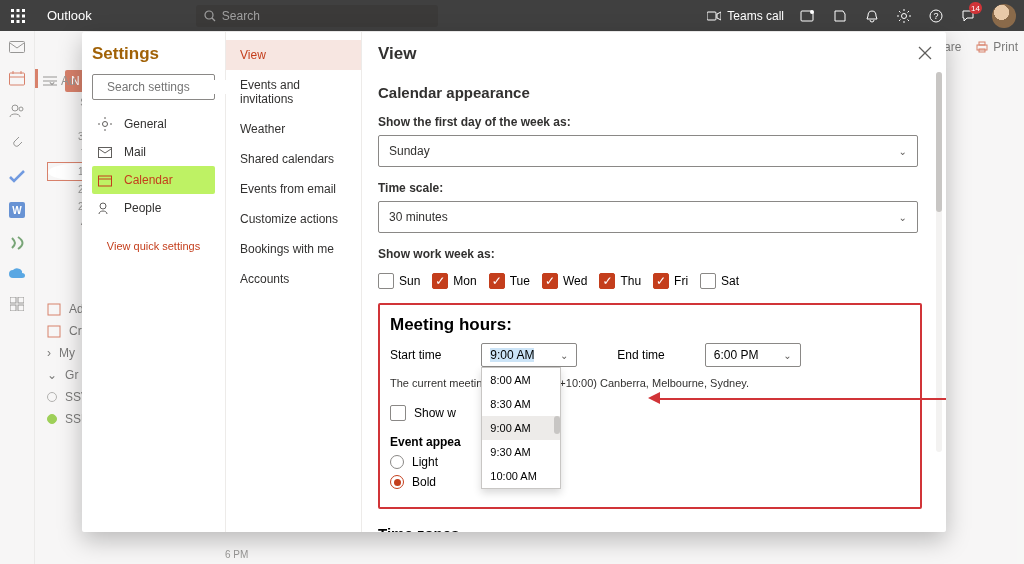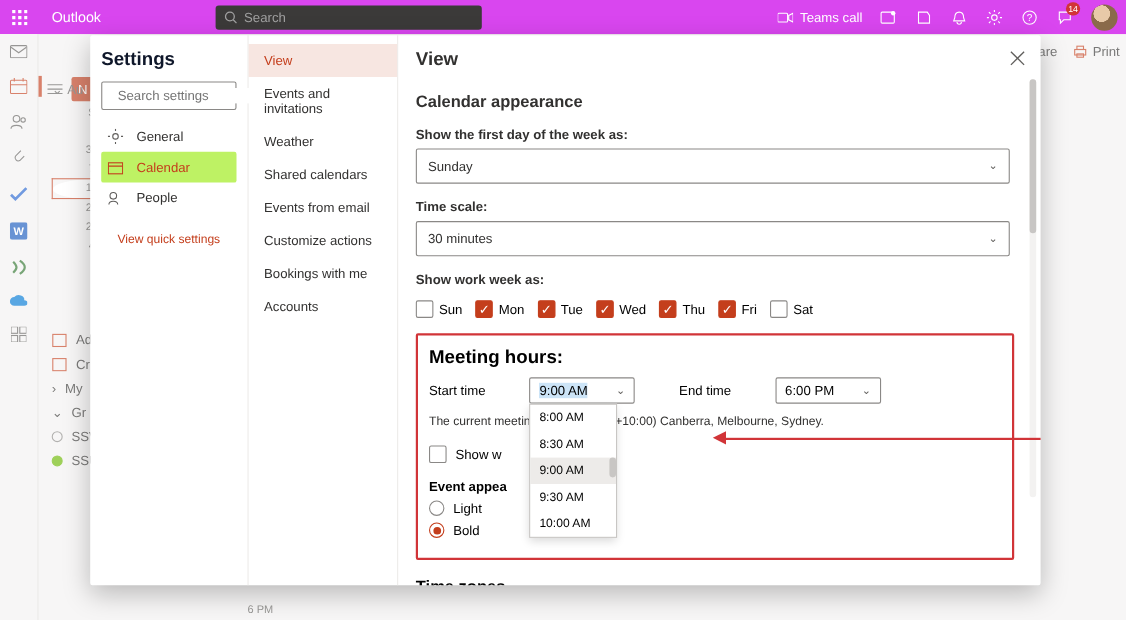--- a/index.html
+++ b/index.html
@@ -1,19 +1,19 @@
 <!DOCTYPE html>
 <html><head>
 <meta charset="utf-8">
 <style>
 * { margin: 0; padding: 0; box-sizing: border-box; font-family: "Segoe UI", Arial, sans-serif; }
 body { width: 1024px; height: 564px; overflow: hidden; background: #f3f2f1; position: relative; }
 
 
-.topbar { height: 31px; background: #d946ef; display: flex; align-items: center; color: #fff; font-size: 13px; }
+.topbar { height: 31px; background: #404040; display: flex; align-items: center; color: #fff; font-size: 13px; }
 .topbar .waffle { width: 35px; display: flex; align-items: center; justify-content: center; }
 .topbar .appname { padding: 0 12px; font-weight: 400; }
 .topbar .search-wrap { margin-left: 92px; width: 242px; height: 22px; background: #3b3a39; border-radius: 3px; display: flex; align-items: center; padding: 0 8px; color: #a0a0a0; font-size: 12px; }
 .topbar .search-wrap svg { margin-right: 6px; }
 .topbar .spacer { flex: 1; }
 .topbar .tb-icon { width: 32px; height: 31px; display: flex; align-items: center; justify-content: center; position: relative; }
 .topbar .teams-call { padding: 0 8px; font-size: 12px; display: flex; align-items: center; gap: 6px; }
 .badge { position: absolute; top: 2px; right: 2px; background: #d13438; color: #fff; font-size: 8px; border-radius: 7px; min-width: 12px; height: 12px; display: flex; align-items: center; justify-content: center; padding: 0 2px; }
 .avatar { width: 24px; height: 24px; border-radius: 50%; background: radial-gradient(circle at 40% 35%, #e8c9a8 0 35%, #8a6a4a 36% 100%); margin: 0 8px; }
 
@@ -39,21 +39,21 @@
 .cal-list { position: absolute; left: 12px; top: 238px; width: 150px; font-size: 12px; color: #323130; }
 .cal-list .row { display: flex; align-items: center; gap: 8px; padding: 4px 0; }
 .cal-list .circ { width: 10px; height: 10px; border-radius: 50%; border: 1px solid #8a8886; }
 .time-col { position: absolute; left: 190px; bottom: 4px; font-size: 10px; color: #605e5c; }
 
 
 .overlay { position: absolute; inset: 31px 0 0 0; background: rgba(255,255,255,0.35); }
 .modal { position: absolute; left: 82px; top: 32px; right: 78px; bottom: 32px; background: #fff; box-shadow: 0 8px 24px rgba(0,0,0,0.25); display: flex; border-radius: 2px; }
 
 .col1 { width: 144px; border-right: 1px solid #edebe9; padding: 12px 10px; }
-.col1 h2 { font-size: 17px; font-weight: 600; margin-bottom: 10px; color: #0f172a; }
+.col1 h2 { font-size: 17px; font-weight: 600; margin-bottom: 10px; color: #a16207; }
 .search-settings { display: flex; align-items: center; border: 1px solid #8a8886; border-radius: 2px; height: 26px; padding: 0 8px; margin-bottom: 10px; }
 .search-settings input { border: none; outline: none; font-size: 12px; flex: 1; margin-left: 6px; }
 .nav1 { list-style: none; font-size: 12px; color: #323130; }
 .nav1 li { display: flex; align-items: center; gap: 10px; padding: 7px 6px; cursor: pointer; border-radius: 2px; }
 .nav1 li.sel { background: #bef264; color: #c43e1c; }
 .nav1 li.sel .ic { color: #c43e1c; }
 .nav1 .ic { width: 16px; color: #605e5c; display: inline-flex; }
 .quick-link { color: #c43e1c; font-size: 11px; text-align: center; margin-top: 18px; cursor: pointer; }
 
 .col2 { width: 136px; border-right: 1px solid #edebe9; padding-top: 8px; }
@@ -363,20 +363,29 @@
               <circle cx="7" cy="7" r="2.5" fill="none" stroke="currentColor"></circle>
               <g stroke="currentColor">
                 <line x1="7" y1="0" x2="7" y2="2"></line>
                 <line x1="7" y1="12" x2="7" y2="14"></line>
                 <line x1="0" y1="7" x2="2" y2="7"></line>
                 <line x1="12" y1="7" x2="14" y2="7"></line>
               </g>
             </svg>
           </span>
           <span>General</span>
+        </li>
+      <li>
+          <span class="ic">
+            <svg width="14" height="11">
+              <rect x="0.5" y="0.5" width="13" height="10" fill="none" stroke="currentColor"></rect>
+              <path d="M1 2 L7 6 L13 2" fill="none" stroke="currentColor"></path>
+            </svg>
+          </span>
+          <span>Mail</span>
         </li>
       <li class="sel">
           <span class="ic">
             <svg width="14" height="13">
               <rect x="0.5" y="2" width="13" height="10" fill="none" stroke="currentColor"></rect>
               <line x1="0.5" y1="5" x2="13.5" y2="5" stroke="currentColor"></line>
             </svg>
           </span>
           <span>Calendar</span>
         </li>

